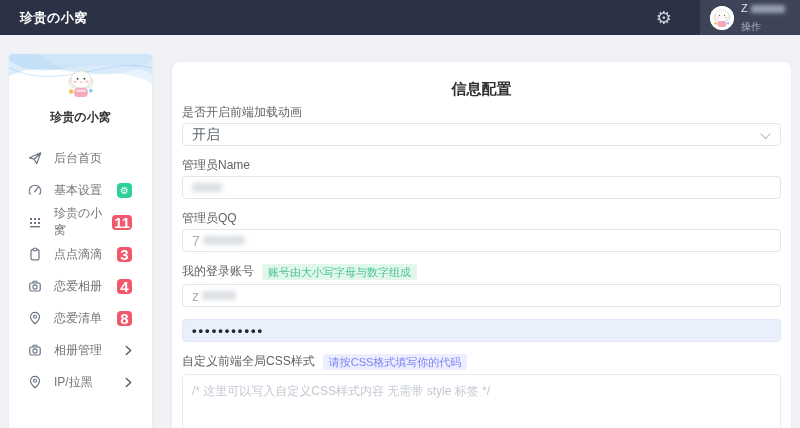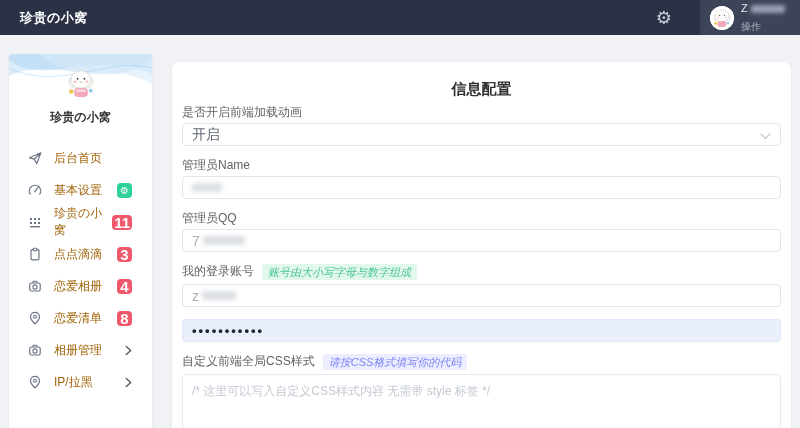--- a/index.html
+++ b/index.html
@@ -22,31 +22,31 @@
   .redact.light{background:#9aa1b4;height:8px;}
 
   
   .sidebar{position:absolute;left:9px;top:54px;width:143px;height:420px;background:#ffffff;border-radius:4px;box-shadow:0 1px 4px rgba(0,21,41,.06);overflow:hidden;}
   .side-waves{position:absolute;top:0;left:0;width:143px;height:46px;}
   .side-avatar{position:relative;width:34px;height:34px;margin:12px auto 0;display:block;}
   .side-name{text-align:center;font-size:12px;font-weight:bold;color:#303133;margin-top:9px;}
   .menu{margin-top:16px;}
   .menu-item{height:32px;display:flex;align-items:center;padding:0 20px 0 19px;cursor:pointer;}
   .menu-item svg.mi{flex:none;}
-  .menu-label{font-size:12px;color:#a16207;margin-left:12px;}
+  .menu-label{font-size:12px;color:#737373;margin-left:12px;}
   .menu-right{margin-left:auto;display:flex;align-items:center;}
   .badge{min-width:15px;height:15px;padding:0 2px;box-sizing:border-box;border-radius:4px;background:#f1586c;color:#fff;font-size:15px;font-weight:bold;display:flex;align-items:center;justify-content:center;}
   .badge.green{background:#2ed19b;font-size:10px;}
 
   
   .main-card{position:absolute;left:172px;top:62px;width:619px;height:400px;background:#fff;border-radius:8px;box-shadow:0 1px 4px rgba(0,21,41,.06);padding:17px 10px 0;box-sizing:border-box;}
   .main-title{text-align:center;font-size:15px;font-weight:bold;color:#303133;height:20px;line-height:20px;margin-bottom:6px;}
   .field{margin-bottom:12px;}
   .field-label-row{font-size:12px;color:#606266;line-height:14px;margin-bottom:4px;display:flex;align-items:flex-start;}
-  .tag{display:inline-block;margin-left:8px;padding:2px 6px;border-radius:3px;font-size:11px;line-height:12px;font-style:italic;}
+  .tag{display:inline-block;margin-left:8px;padding:2px 6px;border-radius:3px;font-size:11px;line-height:12px;}
   .tag.green{background:#e1f7ec;color:#49c592;}
   .tag.purple{background:#ecedfe;color:#7a85f6;}
   .ctl{height:23px;border:1px solid #e2e5eb;border-radius:4px;background:#fff;display:flex;align-items:center;padding:0 9px;font-size:14px;color:#5f6672;box-sizing:border-box;cursor:text;}
   .ctl.select{cursor:pointer;}
   .ctl .val-muted{color:#a9aeb8;}
   .ctl.select .chev{margin-left:auto;}
   .ctl.password{background:#eaeffc;border-color:#dfe6fa;font-weight:bold;color:#23272e;font-size:13px;letter-spacing:2px;}
   textarea.css-area{display:block;width:100%;height:90px;border:1px solid #e8eaf0;border-radius:4px;box-sizing:border-box;resize:none;padding:8px 9px;font-size:12px;color:#606266;font-family:"Liberation Sans","DejaVu Sans",sans-serif;outline:none;}
   textarea.css-area::placeholder{color:#c3c8d2;}
 </style>

